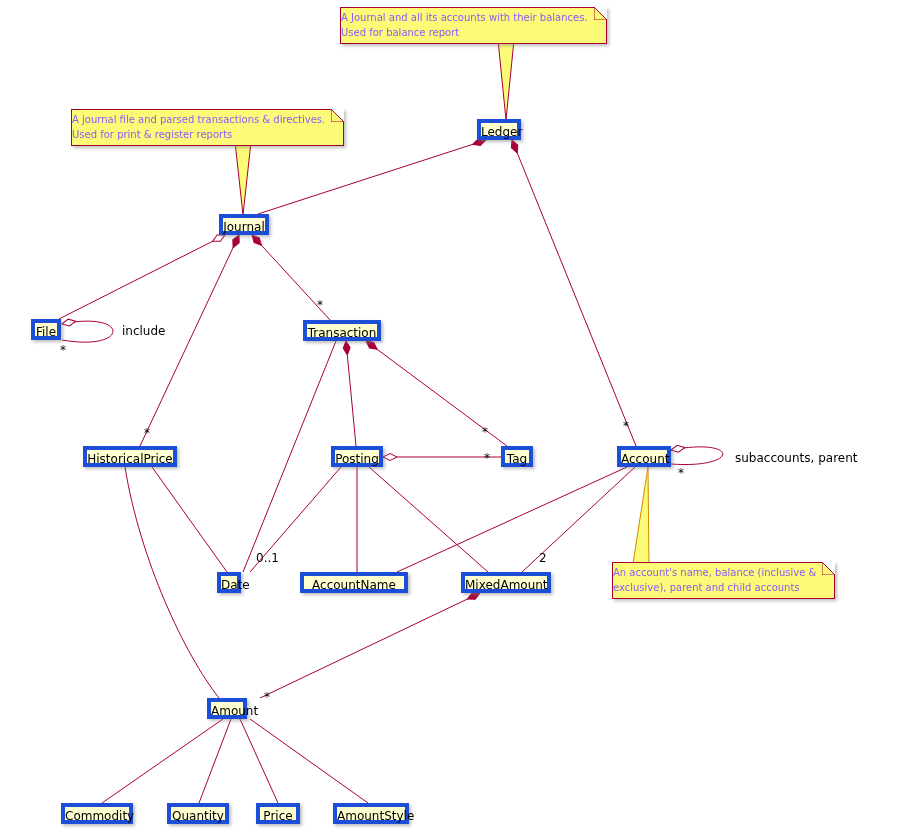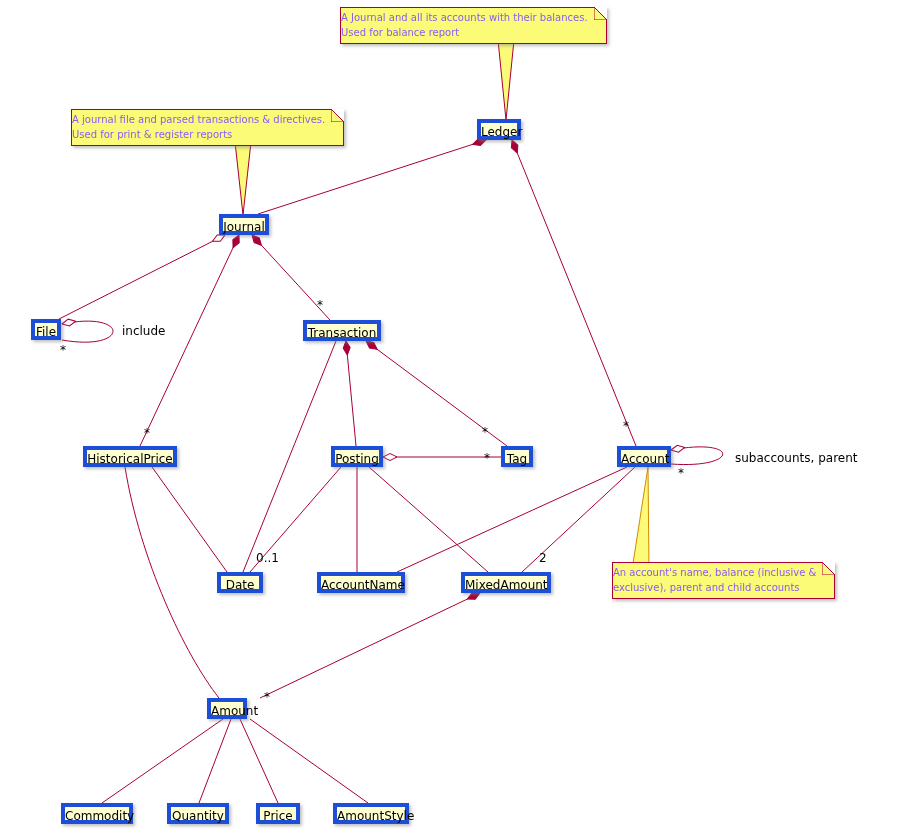--- a/index.html
+++ b/index.html
@@ -111,22 +111,22 @@
   </div>
 
   <div class="cls" style="left:477px;top:119px;width:44px">Ledger</div>
   <div class="cls" style="left:219px;top:214px;width:50px">Journal</div>
   <div class="cls" style="left:31px;top:319px;width:30px">File</div>
   <div class="cls" style="left:303px;top:320px;width:78px">Transaction</div>
   <div class="cls" style="left:83px;top:446px;width:94px">HistoricalPrice</div>
   <div class="cls" style="left:331px;top:446px;width:52px">Posting</div>
   <div class="cls" style="left:501px;top:446px;width:32px">Tag</div>
   <div class="cls" style="left:617px;top:446px;width:54px">Account</div>
-  <div class="cls" style="left:217px;top:572px;width:46px">Date</div>
-  <div class="cls" style="left:317px;top:572px;width:88px">AccountName</div>
+  <div class="cls" style="left:217px;top:572px;width:24px">Date</div>
+  <div class="cls" style="left:300px;top:572px;width:108px">AccountName</div>
   <div class="cls" style="left:461px;top:572px;width:90px">MixedAmount</div>
   <div class="cls" style="left:207px;top:698px;width:40px">Amount</div>
   <div class="cls" style="left:61px;top:803px;width:72px">Commodity</div>
   <div class="cls" style="left:167px;top:803px;width:62px">Quantity</div>
   <div class="cls" style="left:256px;top:803px;width:44px">Price</div>
   <div class="cls" style="left:333px;top:803px;width:76px">AmountStyle</div>
 
 </div>
 
 </body></html>

